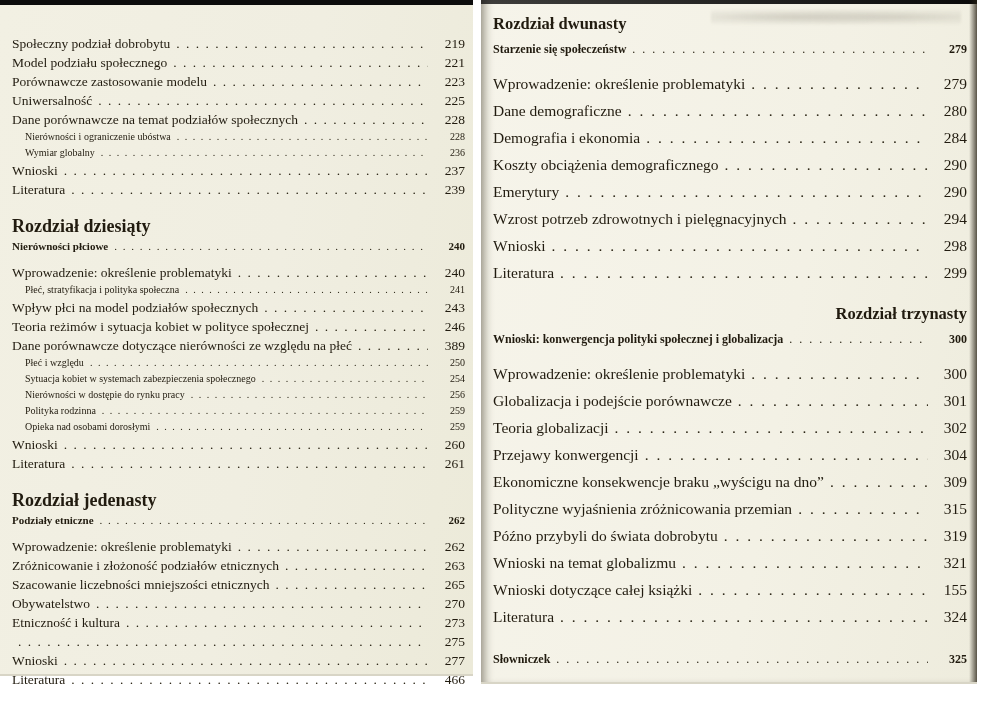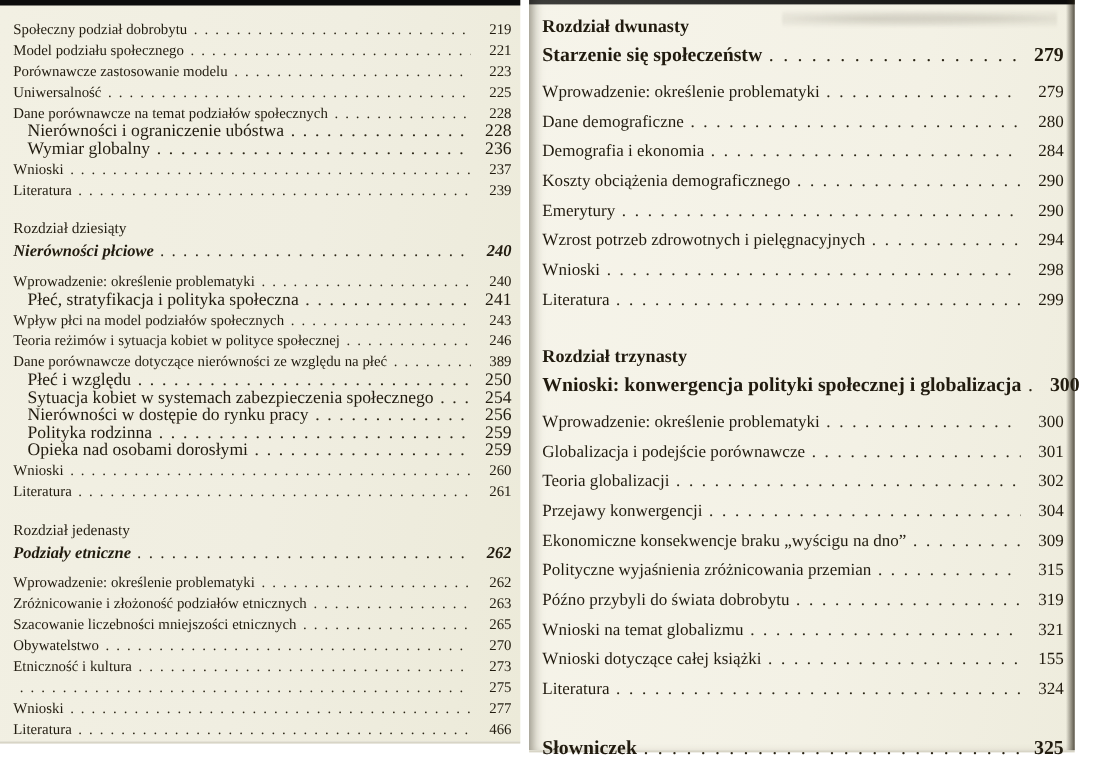--- a/index.html
+++ b/index.html
@@ -44,47 +44,47 @@
   }
   .bleed {
     position: absolute; top: 8px; left: 230px; width: 250px; height: 18px;
     background:
       radial-gradient(ellipse at 30% 50%, rgba(90,85,70,0.16), rgba(90,85,70,0) 70%),
       radial-gradient(ellipse at 75% 50%, rgba(90,85,70,0.14), rgba(90,85,70,0) 70%);
     filter: blur(1px);
     pointer-events: none;
   }
   .toc { position: absolute; left: 12px; right: 8px; }
-  .page.left .toc  { top: 3px; padding-top: 14px; }
+  .page.left .toc  { top: 20px; padding-top: 14px; }
   .page.right .toc { top: 4px; right: 10px; padding-top: 8px; }
 
   .toc-row { display: flex; align-items: baseline; }
   .toc-title { white-space: nowrap; }
   .toc-dots {
     flex: 1 1 0; min-width: 8px; overflow: hidden; white-space: nowrap;
     margin: 0 3px 0 6px; color: #2a2414;
   }
   .toc-dots::after {
     content: ". . . . . . . . . . . . . . . . . . . . . . . . . . . . . . . . . . . . . . . . . . . . . . . . . . . . . . . . . . . . . . . . . . . . . . . . . . . . . . . .";
     letter-spacing: 1.5px;
   }
   .toc-page { flex: 0 0 34px; text-align: right; white-space: nowrap; }
 
   
   .page.left .toc-row.item          { font-size: 13.5px; line-height: 19px; }
-  .page.left .toc-row.subitem       { font-size: 16px;   line-height: 16px; padding-left: 13px; }
-  .page.left .toc-row.chapter-label { font-size: 14px; line-height: 20px; font-weight: 400; }
-  .page.left .toc-row.chapter-title { font-size: 15px;   line-height: 21px; font-weight: 700; margin-bottom: 6px; font-style: italic; }
+  .page.left .toc-row.subitem       { font-size: 10px;   line-height: 16px; padding-left: 13px; }
+  .page.left .toc-row.chapter-label { font-size: 18px; line-height: 20px; font-weight: 700; }
+  .page.left .toc-row.chapter-title { font-size: 11px;   line-height: 21px; font-weight: 700; margin-bottom: 6px; }
   .page.left .toc-row.gap           { margin-top: 17px; }
 
   
   .page.right .toc-row.item          { font-size: 15.5px; line-height: 27px; }
   .page.right .toc-row.chapter-label { font-size: 16.5px; line-height: 24px; font-weight: 700; }
-  .page.right .toc-row.chapter-title { font-size: 18px; line-height: 26px; font-weight: 700; margin-bottom: 8px; }
-  .page.right .toc-row.gap           { margin-top: 26px; }
+  .page.right .toc-row.chapter-title { font-size: 12px; line-height: 26px; font-weight: 700; margin-bottom: 8px; }
+  .page.right .toc-row.gap           { margin-top: 16px; justify-content: flex-end; }
   .page.right .toc-dots::after       { letter-spacing: 2px; }
   .page.right .toc-page              { flex: 0 0 36px; }
 
   .toc-row.chapter-title .toc-dots, .toc-row.chapter-title .toc-page { font-weight: 400; }
   .toc-row.chapter-title .toc-page  { font-weight: 600; }
 </style>
 </head>
 <body>
 
 <div class="stage">

